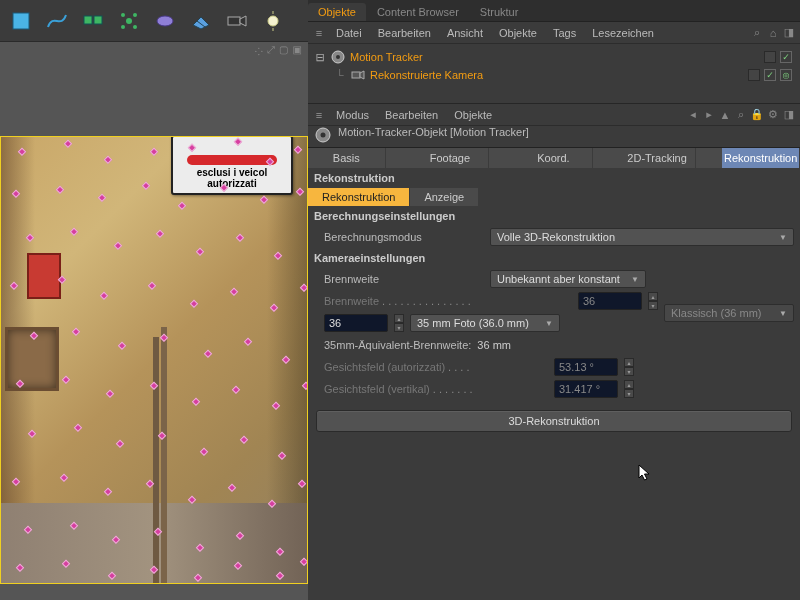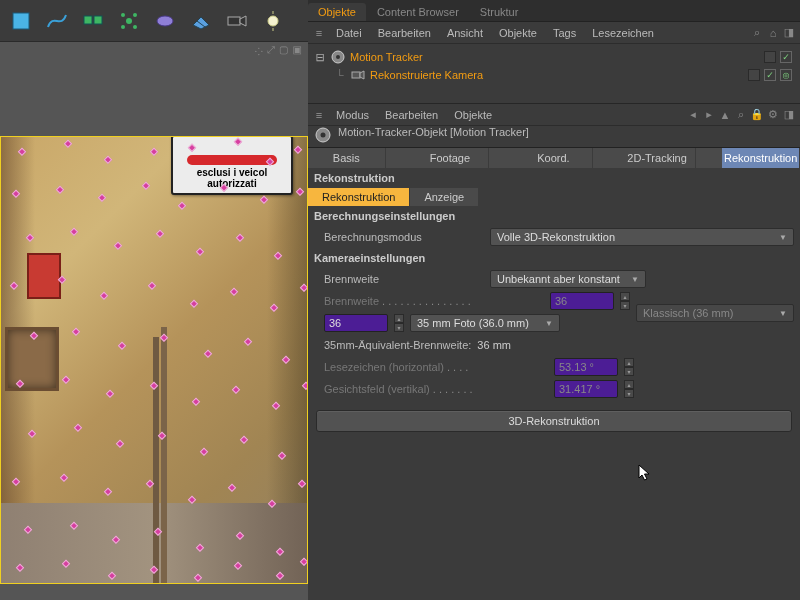--- a/index.html
+++ b/index.html
@@ -61,21 +61,21 @@
   .sub-tab { padding:3px 14px; background:#4a4a4a; color:#ccc; border-right:1px solid #3b3b3b;}
   .sub-tab.active { background:#f7b63e; color:#222;}
   
   .group-label { padding:4px 6px; color:#ccc; font-weight:bold;}
   .prop-row { display:flex; align-items:center; height:22px; padding: 0 6px 0 16px; gap:6px;}
   .prop-label { color:#bbb; min-width: 160px;}
   .prop-label.dim { color:#777;}
   .prop-select { background:#525252; border:1px solid #2d2d2d; color:#ddd; height:18px; flex:1; padding:0 6px; display:flex; align-items:center; justify-content:space-between; border-radius:2px;}
   .prop-select.dim { color:#888; background:#474747;}
   .prop-select .caret { font-size:8px; color:#aaa;}
-  .prop-num { width:64px; height:18px; background:#4c1d95; border:1px solid #222; color:#ddd; padding:0 4px; display:flex; align-items:center; border-radius:2px;}
+  .prop-num { width:64px; height:18px; background:#0f172a; border:1px solid #222; color:#ddd; padding:0 4px; display:flex; align-items:center; border-radius:2px;}
   .prop-num.dim { color:#888;}
   .spinner { width:10px; height:18px; display:flex; flex-direction:column; }
   .spinner div{flex:1;background:#4a4a4a;border:1px solid #2a2a2a;font-size:6px;display:flex;align-items:center;justify-content:center;color:#999;}
   .static-val { color:#ccc;}
 
   .big-button { margin:10px 8px; height:22px; background:#525252; border:1px solid #2a2a2a; border-radius:3px; display:flex; align-items:center; justify-content:center; color:#ddd; box-shadow: inset 0 1px 0 rgba(255,255,255,.08);}
   
   .cursor-arrow { position:absolute; left:638px; top:464px; pointer-events:none;}
   .cursor-arrow svg { width:14px; height:18px;}
 
@@ -348,42 +348,42 @@
       </div>
       <div class="filler"></div>
     </div>
     <div class="prop-row">
       <span class="label-dots"><span class="prop-label dim">Brennweite</span> . . . . . . . . . . . . . . .</span>
       <div class="prop-num dim">36</div>
       <div class="spinner">
           <div>▴</div>
           <div>▾</div>
         </div>
-      <div class="prop-select dim" style="width:158px;flex:none;margin-top:24px;">
+      <div class="prop-select dim" style="width:130px;flex:none;margin-top:24px;">
         <span>Klassisch (36 mm)</span>
           <span class="caret">▼</span>
       </div>
     </div>
     <div class="prop-row">
       <div class="prop-num">36</div>
       <div class="spinner">
           <div>▴</div>
           <div>▾</div>
         </div>
       <div class="prop-select" style="width:150px;flex:none;">
         <span>35 mm Foto (36.0 mm)</span>
           <span class="caret">▼</span>
       </div>
     </div>
     <div class="prop-row">
       <span class="prop-label" style="min-width:auto;">35mm-Äquivalent-Brennweite:</span>
       <span class="static-val">36 mm</span>
     </div>
     <div class="prop-row">
-      <span class="label-dots"><span class="prop-label dim">Lesezeichen (horizontal)</span> . . . .</span>
+      <span class="label-dots"><span class="prop-label dim">Gesichtsfeld (autorizzati)</span> . . . .</span>
       <div class="prop-num dim">53.13 °</div>
       <div class="spinner">
           <div>▴</div>
           <div>▾</div>
         </div>
       <div style="width:154px;"></div>
     </div>
     <div class="prop-row">
       <span class="label-dots"><span class="prop-label dim">Gesichtsfeld (vertikal)</span> . . . . . . .</span>
       <div class="prop-num dim">31.417 °</div>

